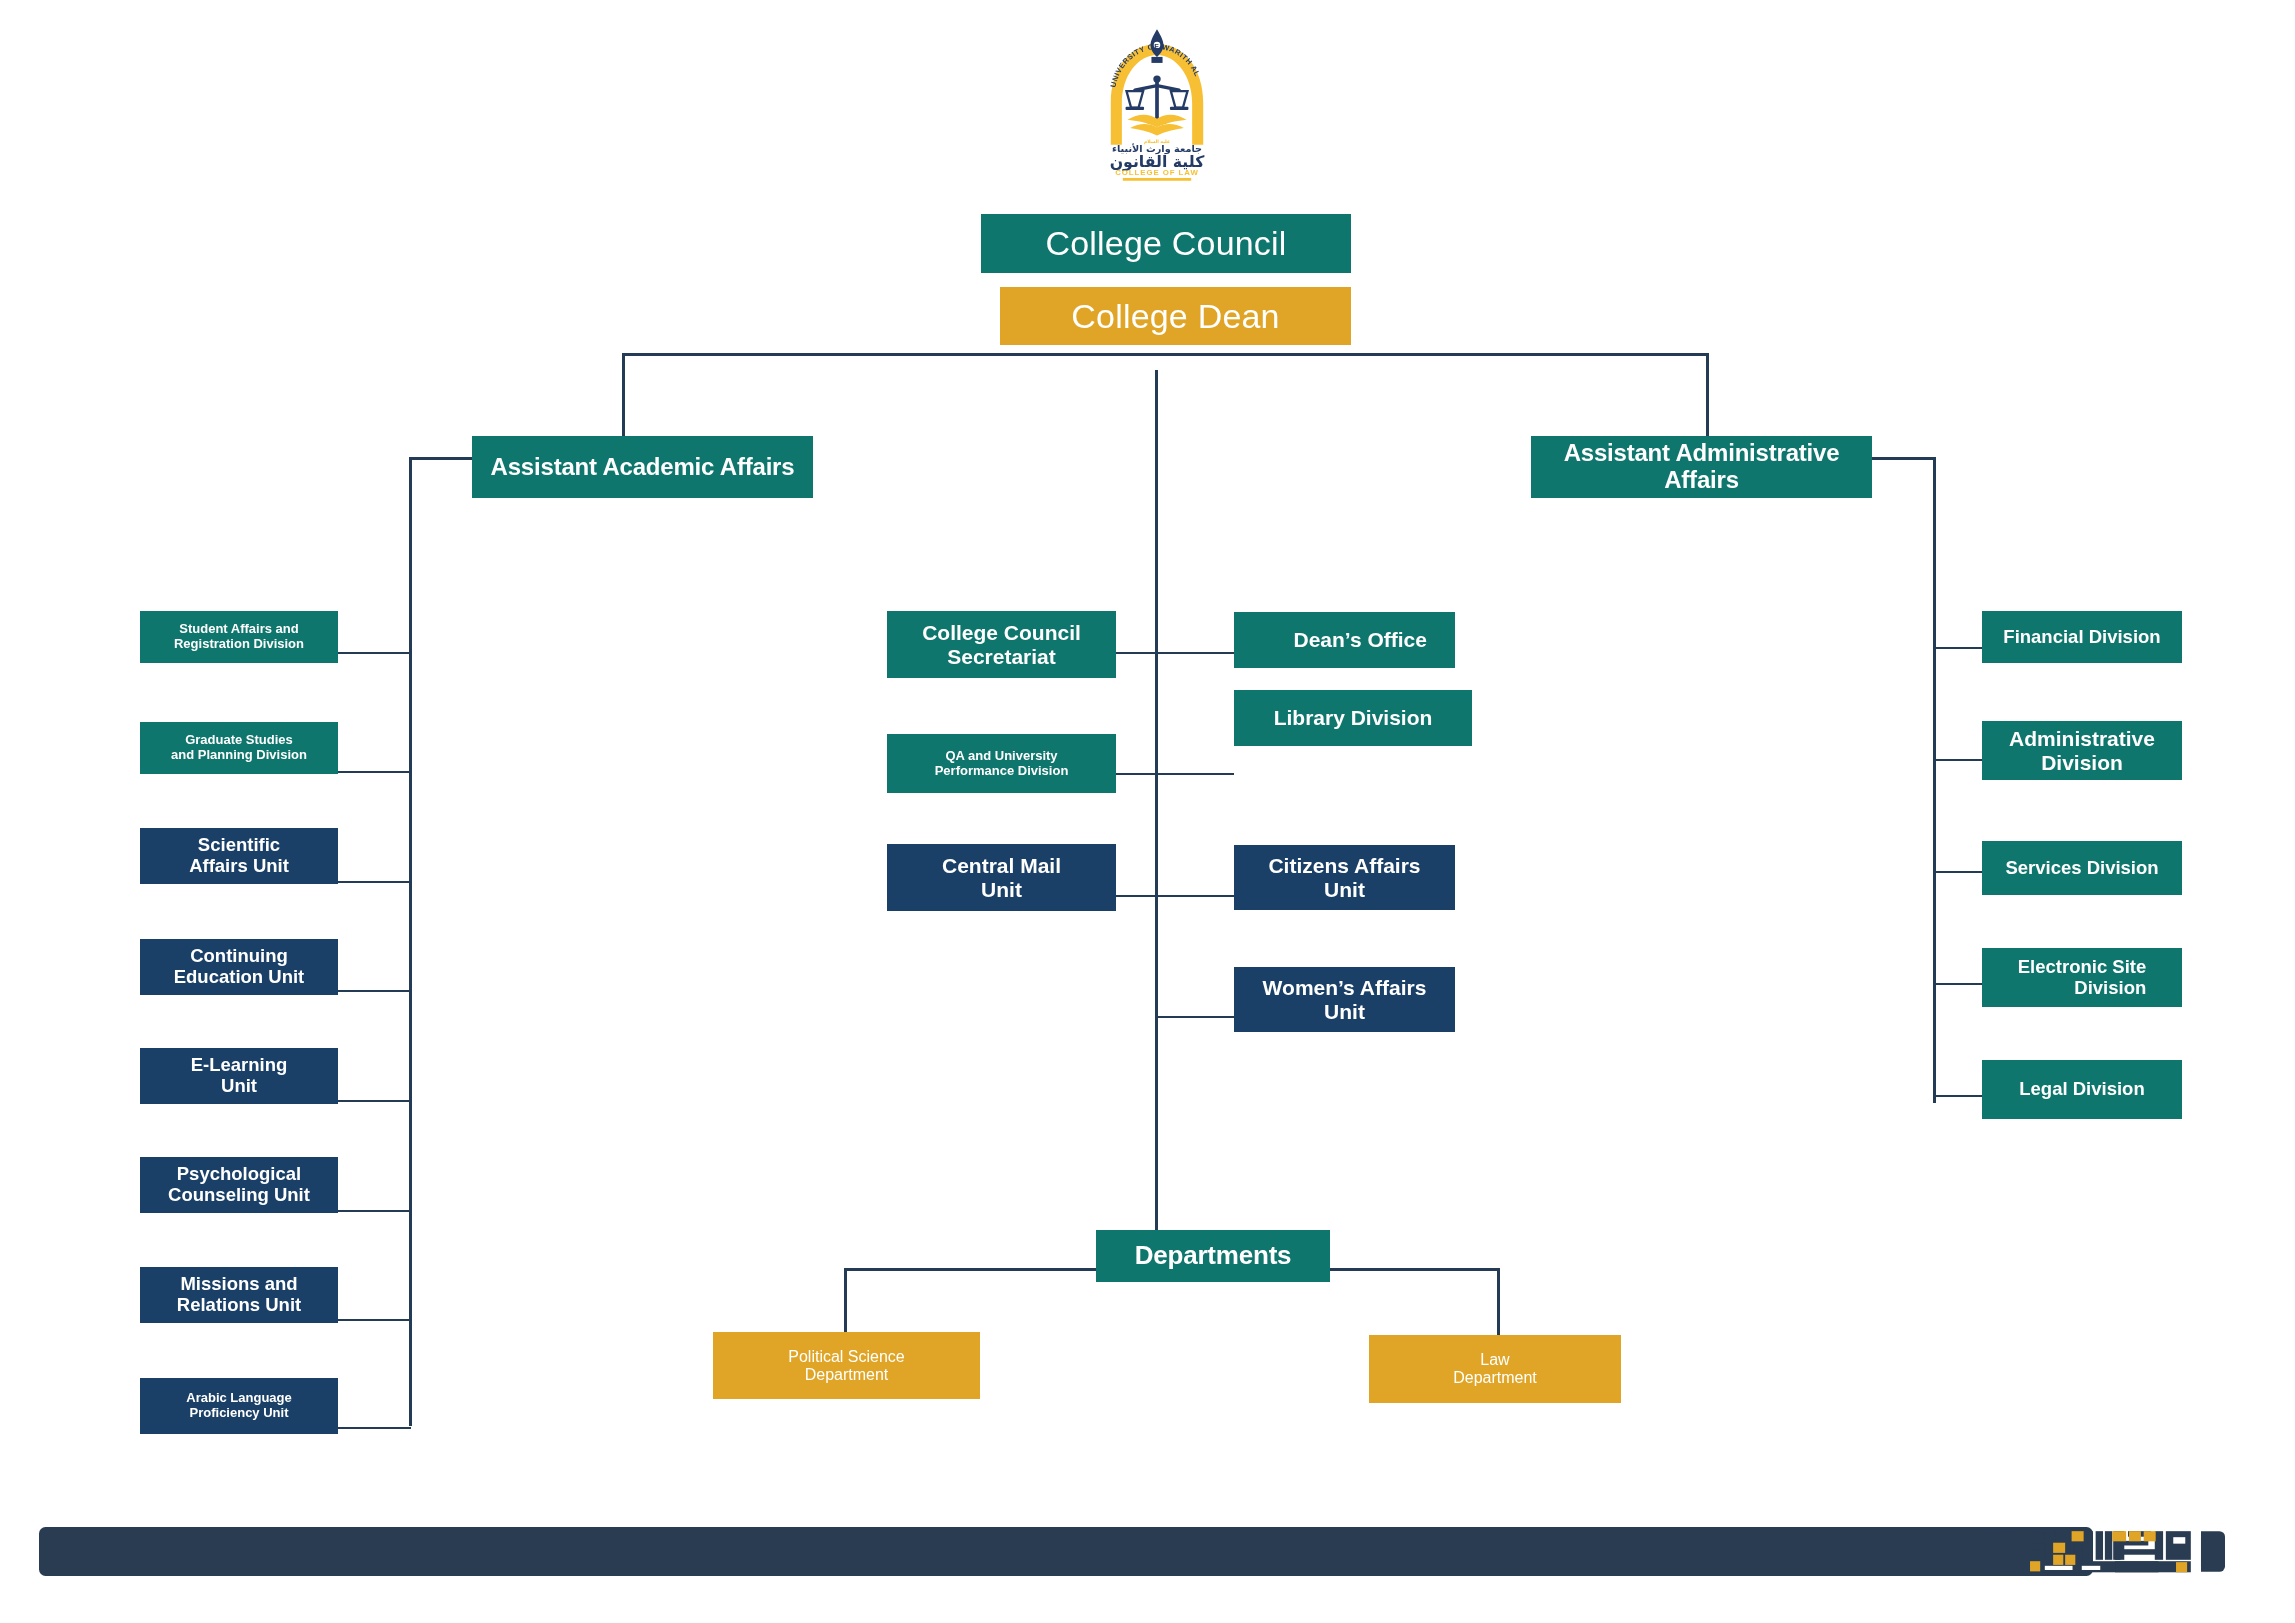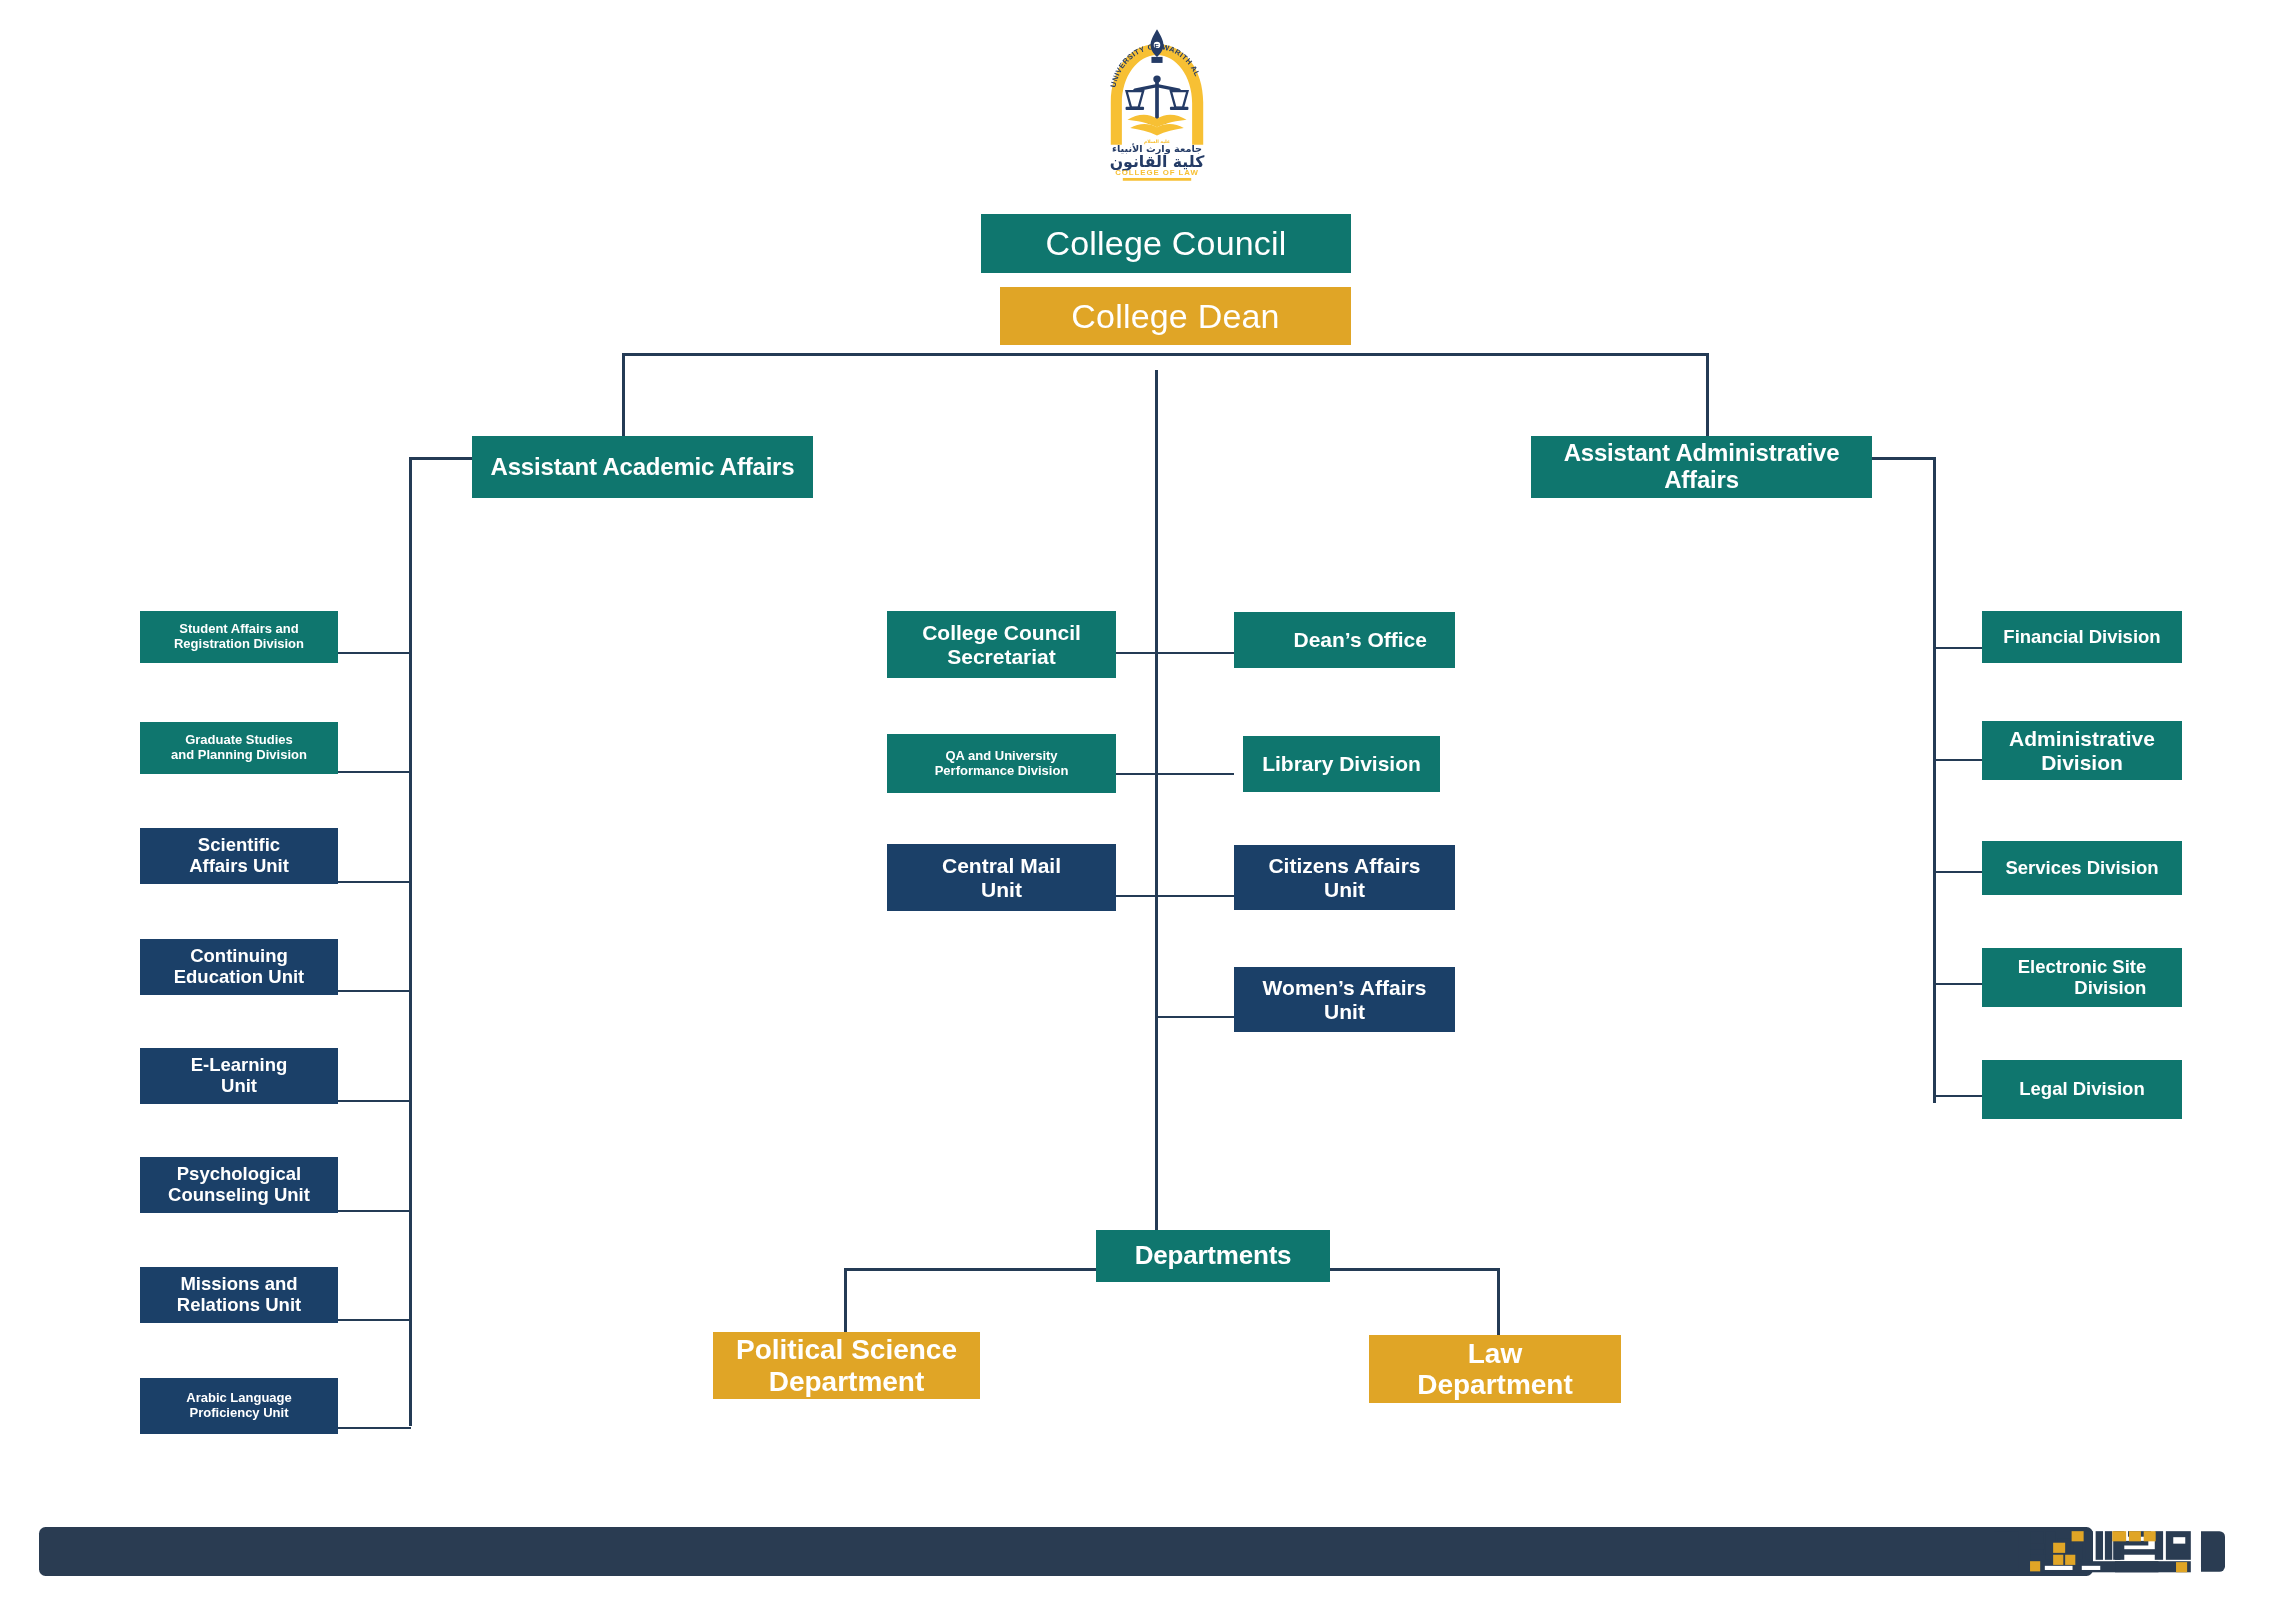--- a/index.html
+++ b/index.html
@@ -21,21 +21,21 @@
   .navy   {background:#0f766e;}
   .navy2  {background:#1b4068;}
   .gold   {background:#e0a526;}
 
   .n-title{font-size:34px;font-weight:400;letter-spacing:0.2px;}
   .n-assist{font-size:24px;font-weight:800;letter-spacing:-0.2px;}
   .n-dept-hdr{font-size:26px;font-weight:800;letter-spacing:-0.2px;}
   .n-lg{font-size:21px;font-weight:800;}
   .n-md{font-size:18.5px;font-weight:800;}
   .n-sm{font-size:13px;font-weight:800;}
-  .n-gold-dept{font-size:28px;font-weight:700;}
+  .n-gold-dept{font-size:16px;font-weight:400;}
 
   
   .ln{position:absolute;background:#243b55;z-index:1;}
   .ln.h{height:2.8px;}
   .ln.v{width:2.8px;}
   .ln.thin{background:#243b55;}
   .ln.h.thin{height:1.9px;}
 
   
   #logo{position:absolute;left:1096px;top:28px;width:122px;height:153px;z-index:6;}
@@ -146,21 +146,21 @@
   </div>
 
   <div id="dean-left-col">
     <div class="node navy n-lg" style="left:887px;top:611px;width:229px;height:67px;">College Council<br>Secretariat</div>
     <div class="node navy n-sm" style="left:887px;top:734px;width:229px;height:59px;">QA and University<br>Performance Division</div>
     <div class="node navy2 n-lg" style="left:887px;top:844px;width:229px;height:67px;">Central Mail<br>Unit</div>
   </div>
 
   <div id="dean-right-col">
     <div class="node navy n-lg" style="left:1234px;top:612px;width:221px;height:56px;padding-left:36px;">Dean’s Office</div>
-    <div class="node navy n-lg" style="left:1234px;top:736px;width:197px;height:56px;margin-left:9px;">Library Division</div>
+    <div class="node navy n-lg" style="left:1234px;top:690px;width:238px;height:56px;">Library Division</div>
     <div class="node navy2 n-lg" style="left:1234px;top:845px;width:221px;height:65px;">Citizens Affairs<br>Unit</div>
     <div class="node navy2 n-lg" style="left:1234px;top:967px;width:221px;height:65px;">Women’s Affairs<br>Unit</div>
   </div>
 
   <div id="admin-col">
     <div class="node navy n-md" style="left:1982px;top:611px;width:200px;height:52px;">Financial Division</div>
     <div class="node navy n-lg" style="left:1982px;top:721px;width:200px;height:59px;">Administrative<br>Division</div>
     <div class="node navy n-md" style="left:1982px;top:841px;width:200px;height:54px;">Services Division</div>
     <div class="node navy n-md" style="left:1982px;top:948px;width:200px;height:59px;text-align:right;">Electronic Site<br>Division</div>
     <div class="node navy n-md" style="left:1982px;top:1060px;width:200px;height:59px;">Legal Division</div>

